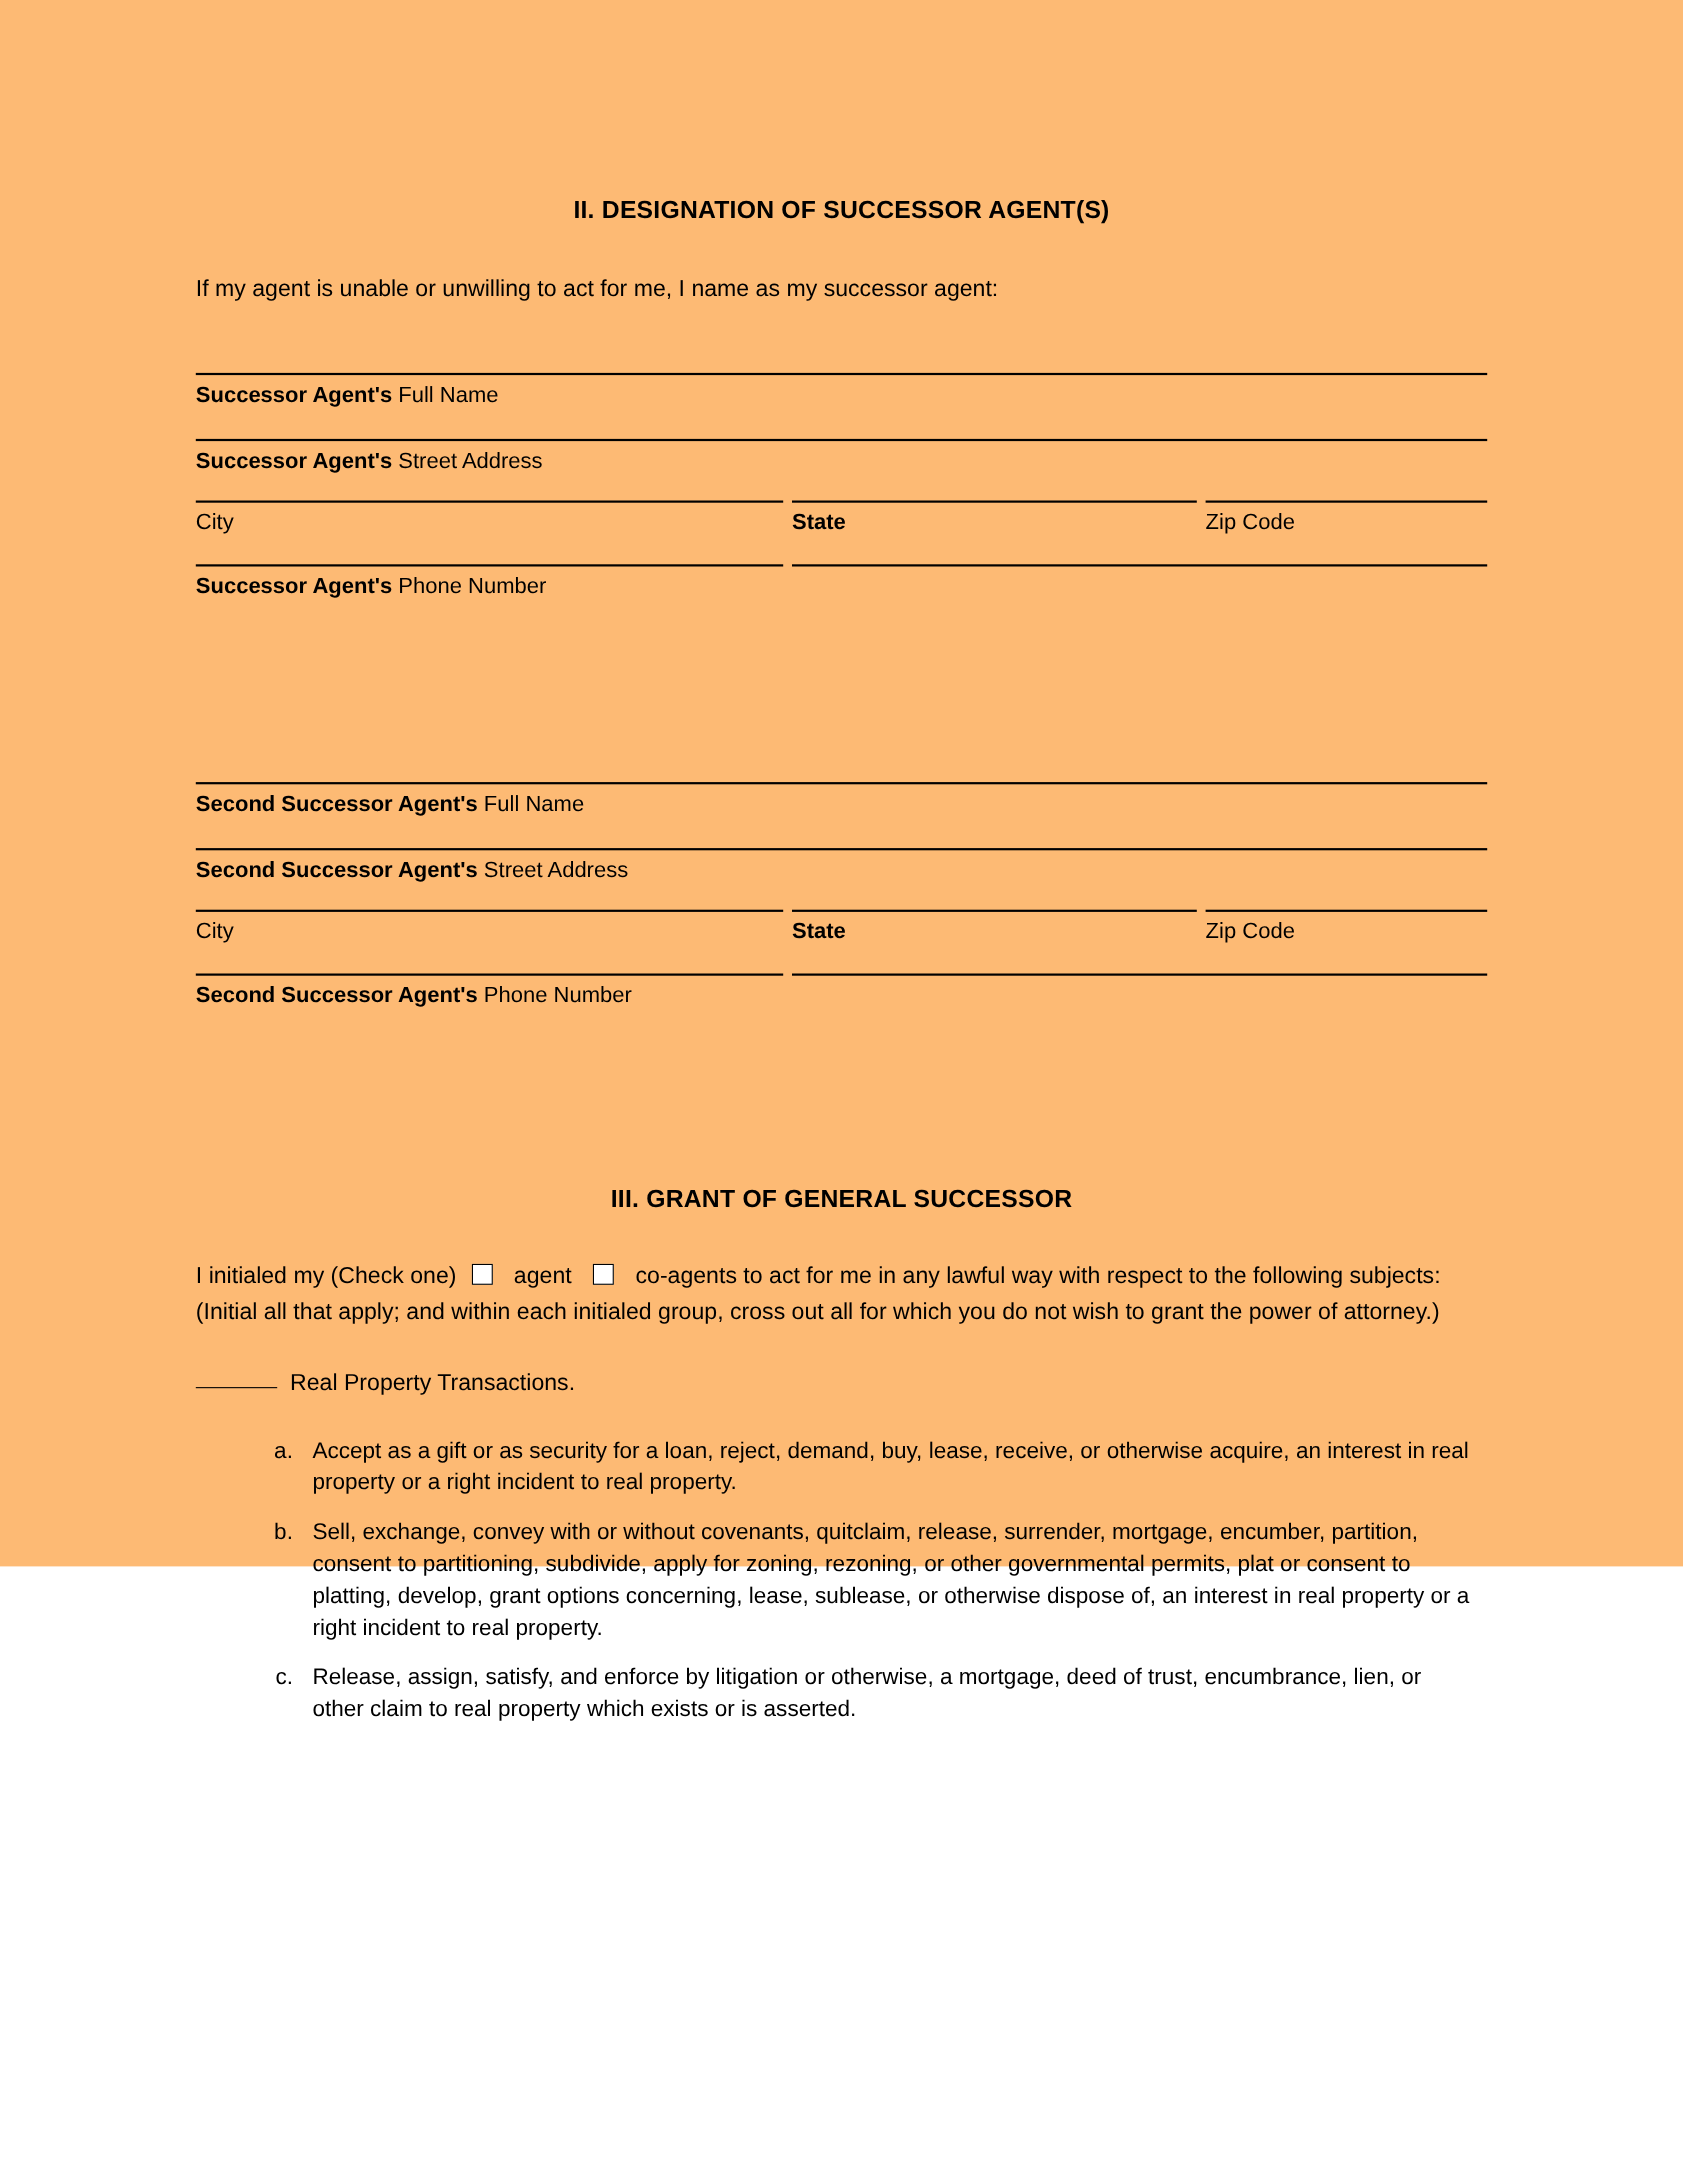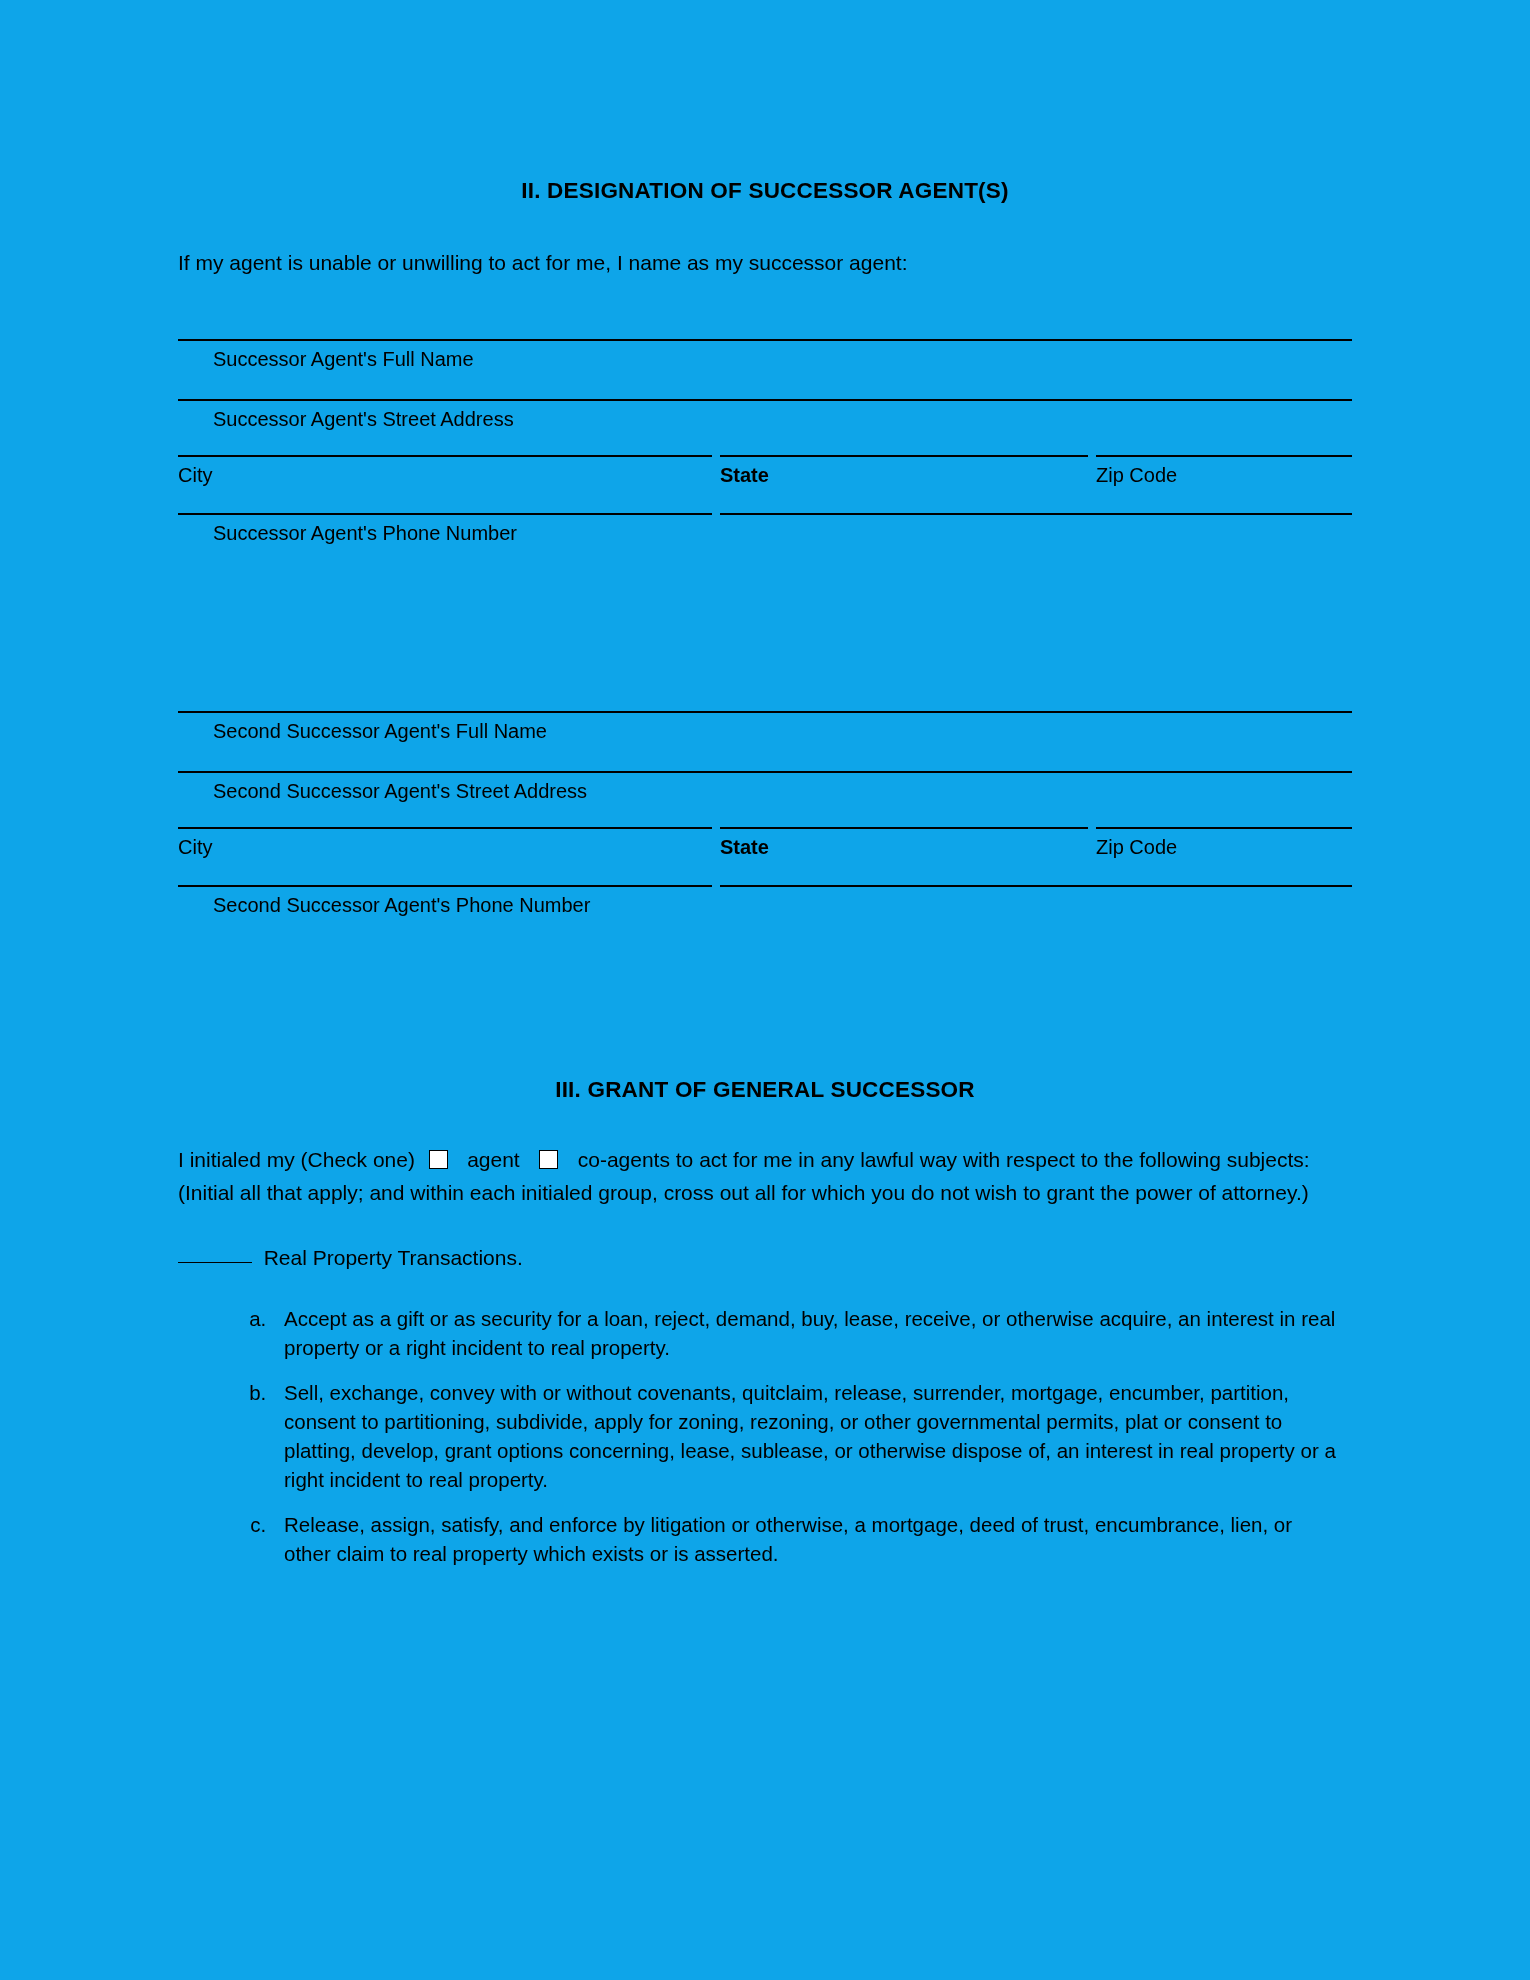--- a/index.html
+++ b/index.html
@@ -12,22 +12,22 @@
     height: 1980px;
     font-family: "Liberation Sans", sans-serif;
     color: #000000;
     position: relative;
     overflow: hidden;
   }
   .page {
     position: absolute;
     left: 0; top: 0;
     width: 1530px;
-    height: 1980px;
-    background: #0ea5e9;
+    height: 1424px;
+    background: #fdba74;
   }
   .content {
     position: absolute;
     left: 178px;
     top: 0;
     width: 1174px;
   }
 
   .section-title {
     text-align: center;
@@ -57,21 +57,21 @@
   }
   .rule-gap { width: 8px; }
 
   .labels-row {
     display: flex;
     width: 100%;
     font-size: 20px;
     line-height: 28px;
   }
   .lbl { padding-top: 4px; }
-  .lbl b { font-weight: normal; margin-left: 35px; }
+  .lbl b { font-weight: bold; }
 
   .seg-city   { width: 534px; }
   .seg-state  { width: 368px; font-weight: bold; }
   .seg-zip    { width: 256px; }
   .seg-full   { width: 1174px; }
   .seg-short  { width: 534px; }
   .seg-rest   { width: 632px; }
 
   
   .cbox {

